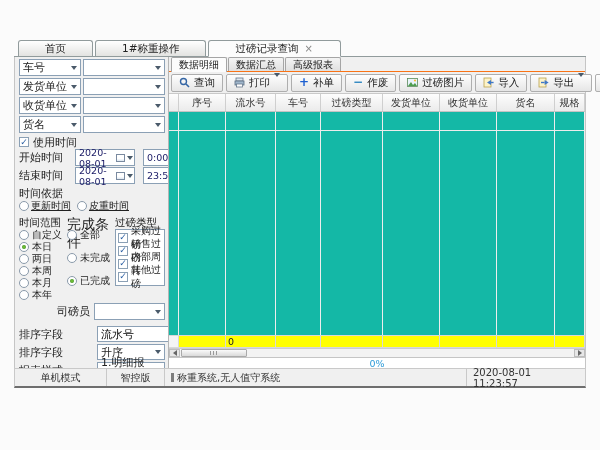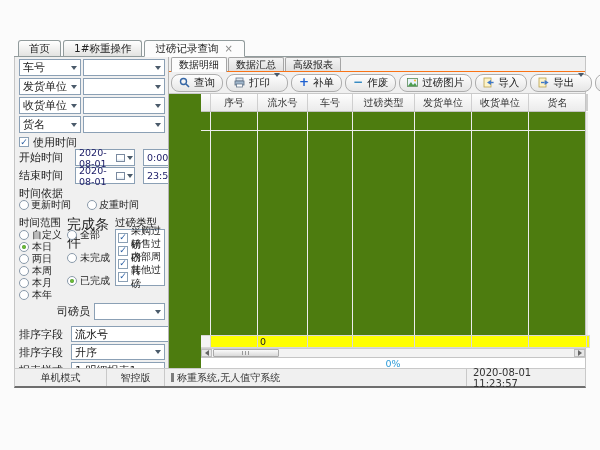--- a/index.html
+++ b/index.html
@@ -6,21 +6,21 @@
   html,body { width:600px; height:450px; }
   body {
     font-family: "DejaVu Sans", "Liberation Sans", sans-serif;
     font-size: 11px; color:#222; background:#fbfbfb; overflow:hidden;
   }
   .app { position:absolute; left:14px; top:40px; width:572px; height:348px; }
 
   
   .main-tabs { height:17px; display:flex; align-items:flex-end; padding-left:4px; border-bottom:1px solid #919b9c; }
   .mtab {
-    height:16px; padding:0 10px; margin-right:2px; display:flex; align-items:center; gap:5px;
+    height:16px; padding:0 26px; margin-right:2px; display:flex; align-items:center; gap:5px;
     border:1px solid #919b9c; border-bottom:none; border-radius:3px 3px 0 0;
     background:linear-gradient(#ffffff,#e3e3e1); cursor:default; font-size:10.5px;
   }
   .mtab.active { background:#fcfcfc; height:17px; margin-bottom:-1px; border-bottom:1px solid #fcfcfc; }
   .tab-close { color:#888; font-size:10px; line-height:1; padding:0 1px; }
 
   
   .content { display:flex; height:311px; border-left:1px solid #c5c5c5; border-right:1px solid #c5c5c5; background:#f0f0f0; }
   .panel { width:154px; padding:2px 3px 0 4px; border-right:1px solid #b5b5b5; overflow:hidden; flex:none; }
   .right { flex:1; display:flex; flex-direction:column; min-width:0; }
@@ -37,49 +37,49 @@
   .cbx.on::before { content:"✓"; }
   .radio { width:10px; height:10px; border:1px solid #8a9aaa; border-radius:50%; background:#fff; display:inline-block; position:relative; flex:none; }
   .radio.on::after { content:""; position:absolute; left:2px; top:2px; width:4px; height:4px; border-radius:50%; background:radial-gradient(#7fd13b,#2f7a1d); }
   .chkrow { display:flex; align-items:center; gap:4px; height:14px; }
   .trow { display:flex; align-items:center; gap:8px; height:17px; margin-bottom:1px; }
   .tlabel { width:48px; flex:none; }
   .datebox { width:60px; flex:none; color:#1b1b66; font-size:9.5px; }
   .cal { width:9px; height:8px; border:1px solid #7a8aa0; background:linear-gradient(#fff 60%,#dde6f0); flex:none; margin-right:1px; }
   .timebox { flex:1; color:#1b1b66; font-size:9.5px; }
   .sect { height:12px; margin:2px 0 1px; }
-  .radline { display:flex; gap:16px; height:13px; font-size:10px; align-items:flex-end; }
+  .radline { display:flex; gap:6px; height:13px; font-size:10px; align-items:center;text-decoration:underline; }
   .ropt { display:flex; gap:2px; align-items:center; }
   .cols3 { display:flex; gap:2px; margin-top:2px; font-size:10px; }
   .col-a { width:46px; flex:none; }
   .col-b { width:46px; flex:none; }
   .col-c { flex:1; }
   .lopt { display:flex; gap:3px; align-items:center; height:11px; margin-bottom:1px; }
   .col-b .lopt { margin-bottom:12px; }
   .wtbox { border:1px solid #8ba0b5; background:#fff; padding:2px 1px 1px 2px; }
   .wtbox .lopt { height:11px; margin-bottom:2px; }
   .weigher { display:flex; align-items:center; gap:4px; margin:2px 0 6px 38px; height:17px; }
-  .srow { display:flex; align-items:center; height:16px; margin-bottom:2px; }
+  .srow { display:flex; align-items:center; height:16px; margin-bottom:2px;gap:26px; }
   .srow .lab { width:52px; flex:none; }
   .txtin { flex:1; height:16px; border:1px solid #8ba0b5; background:#fff; font:inherit; padding:0 3px; }
 
   
   .sub-tabs { height:15px; display:flex; align-items:flex-end; padding-left:2px; background:#f0f0f0; border-bottom:1px solid #f97316; }
   .stab { height:14px; padding:0 7px; margin-right:1px; display:flex; align-items:center; font-size:10px;
           border:1px solid #a5a5a5; border-bottom:none; border-radius:2px 2px 0 0; background:linear-gradient(#f4f4f4,#e0e0e0); }
   .stab.active { background:#fcfcfc; height:15px; margin-bottom:-1px; }
   .toolbar { height:22px; display:flex; align-items:center; gap:3px; padding:0 2px; background:#f0f0f0; border-bottom:1px solid #c9c9c9; }
-  .tbtn { height:18px; padding:0 7px; display:flex; align-items:center; gap:4px; border:1px solid #aeaeae; border-radius:8px;
+  .tbtn { height:18px; padding:0 7px; display:flex; align-items:center; gap:4px; border:1px solid #aeaeae; border-radius:2px;
           background:linear-gradient(#fefefe,#e6e6e6); font-size:10.5px; white-space:nowrap;text-align:right; }
   .tico { width:11px; height:11px; flex:none; display:inline-block; }
   .plus { color:#1d5fd0; font-weight:bold; font-size:12px; line-height:11px; width:auto; }
   .minus { color:#2e86c0; font-weight:bold; font-size:12px; line-height:11px; width:auto; }
 
   
-  .grid { flex:1; display:flex; flex-direction:column; background:#4d7c0f; min-height:0;padding-left:32px; }
+  .grid { flex:1; display:flex; flex-direction:column; background:#14b8a6; min-height:0; }
   .ghead { height:18px; display:flex; background:linear-gradient(#fdfdfd,#ebebeb); border-bottom:1px solid #c3c3c3; flex:none; }
   .ghead .cell { border-right:1px solid #cfcfcf; display:flex; align-items:center; justify-content:center; font-size:10px; color:#333; overflow:hidden; }
   .gbody { flex:1; display:flex; position:relative; min-height:0; }
   .gbody .cell { border-right:1px solid #ededed; height:100%; }
   .newrow-line { position:absolute; left:0; right:0; top:18px; border-top:1px solid #ececec; }
   .csel { width:10px; flex:none; }
   .c-0 { width:47px; flex:none; } .c-1 { width:50px; flex:none; } .c-2 { width:45px; flex:none; }
   .c-3 { width:62px; flex:none; } .c-4 { width:57px; flex:none; } .c-5 { width:57px; flex:none; }
   .c-6 { width:58px; flex:none; } .c-7 { flex:1; min-width:0; }
   .totals { height:13px; display:flex; background:#fff; flex:none; }

